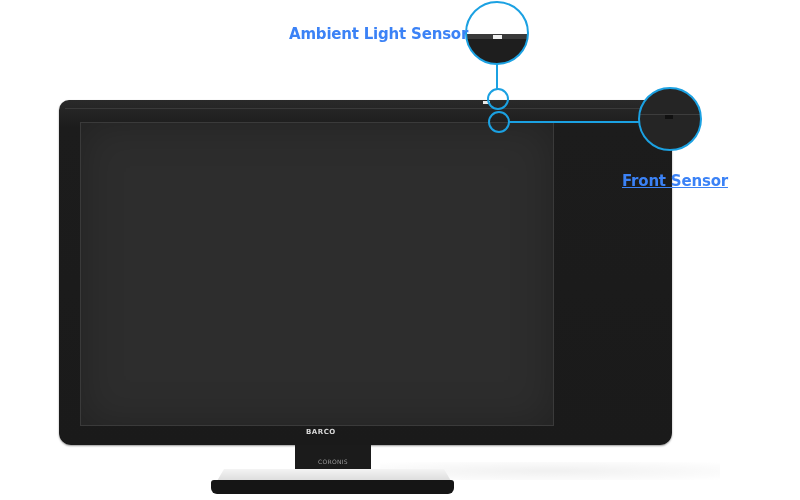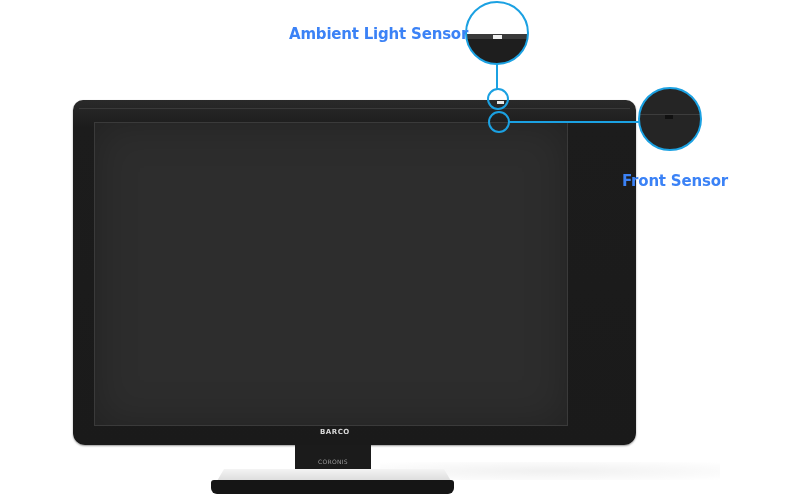--- a/index.html
+++ b/index.html
@@ -1,18 +1,18 @@
 <!DOCTYPE html>
 <html><head>
 <meta charset="utf-8">
 <style>
   html, body { margin: 0; padding: 0; }
   body { width: 800px; height: 500px; background: #ffffff; position: relative; overflow: hidden; font-family: "DejaVu Sans", "Liberation Sans", sans-serif; }
   .label { position: absolute; font-weight: bold; font-size: 15px; color: #3b82f6; letter-spacing: -0.2px; white-space: nowrap; }
-  .monitor { position: absolute; left: 73px; top: 100px; width: 563px; height: 345px; background: linear-gradient(#2a2a2a, #1c1c1c 8%, #1a1a1a); border-radius: 10px 10px 12px 12px; box-shadow: 0 1px 2px rgba(0,0,0,0.4); }
+  .monitor { position: absolute; left: 59px; top: 100px; width: 613px; height: 345px; background: linear-gradient(#2a2a2a, #1c1c1c 8%, #1a1a1a); border-radius: 10px 10px 12px 12px; box-shadow: 0 1px 2px rgba(0,0,0,0.4); }
   .monitor .topline { position: absolute; left: 6px; right: 6px; top: 8px; height: 1px; background: #3a3a3a; }
   .screen { position: absolute; left: 21px; top: 22px; width: 472px; height: 302px; background: #2d2d2d; border: 1px solid #3a3a3a; box-shadow: inset 0 0 40px rgba(0,0,0,0.25); }
   .logo { position: absolute; left: 247px; top: 328px; font-size: 7px; font-weight: bold; color: #d8d8d8; letter-spacing: 0.5px; font-family: "DejaVu Sans", sans-serif; }
   .als-dot { position: absolute; left: 424px; top: 1px; width: 7px; height: 3px; background: #e8e8e8; }
   .neck { position: absolute; left: 295px; top: 445px; width: 76px; height: 33px; background: #1b1b1b; }
   .neck-label { position: absolute; left: 8px; top: 13px; width: 60px; text-align: center; font-size: 6px; color: #9a9a9a; letter-spacing: 0.3px; }
   .base-plate { position: absolute; left: 217px; top: 469px; width: 234px; height: 12px; background: linear-gradient(#f4f4f4, #dcdcdc); clip-path: polygon(3% 0, 97% 0, 100% 100%, 0 100%); }
   .base-foot { position: absolute; left: 211px; top: 480px; width: 243px; height: 14px; background: #151515; border-radius: 3px 3px 6px 6px; }
   .shadow { position: absolute; left: 380px; top: 462px; width: 340px; height: 18px; background: radial-gradient(ellipse, rgba(0,0,0,0.06), rgba(0,0,0,0)); }
   svg.callouts { position: absolute; left: 0; top: 0; }
@@ -59,13 +59,13 @@
     <rect x="635" y="85" width="70" height="70" fill="#252525"></rect>
     <rect x="635" y="114" width="70" height="1" fill="#3d3d3d"></rect>
     <rect x="665" y="115" width="8" height="4" fill="#111111"></rect>
   </g>
   <circle cx="670" cy="119" r="31" fill="none" stroke="#1ba1e2" stroke-width="2"></circle>
   <line x1="509" y1="122" x2="639" y2="122" stroke="#1ba1e2" stroke-width="2"></line>
   <circle cx="499" cy="122" r="10" fill="none" stroke="#1ba1e2" stroke-width="2"></circle>
 </svg>
 
 <div class="label" style="left:289px; top:25px;">Ambient Light Sensor</div>
-<div class="label" style="left:622px; top:172px;">Front Sensor</div>
+<div class="label" style="left:622px; top:172px;text-decoration:underline;">Front Sensor</div>
 
 </body></html>

